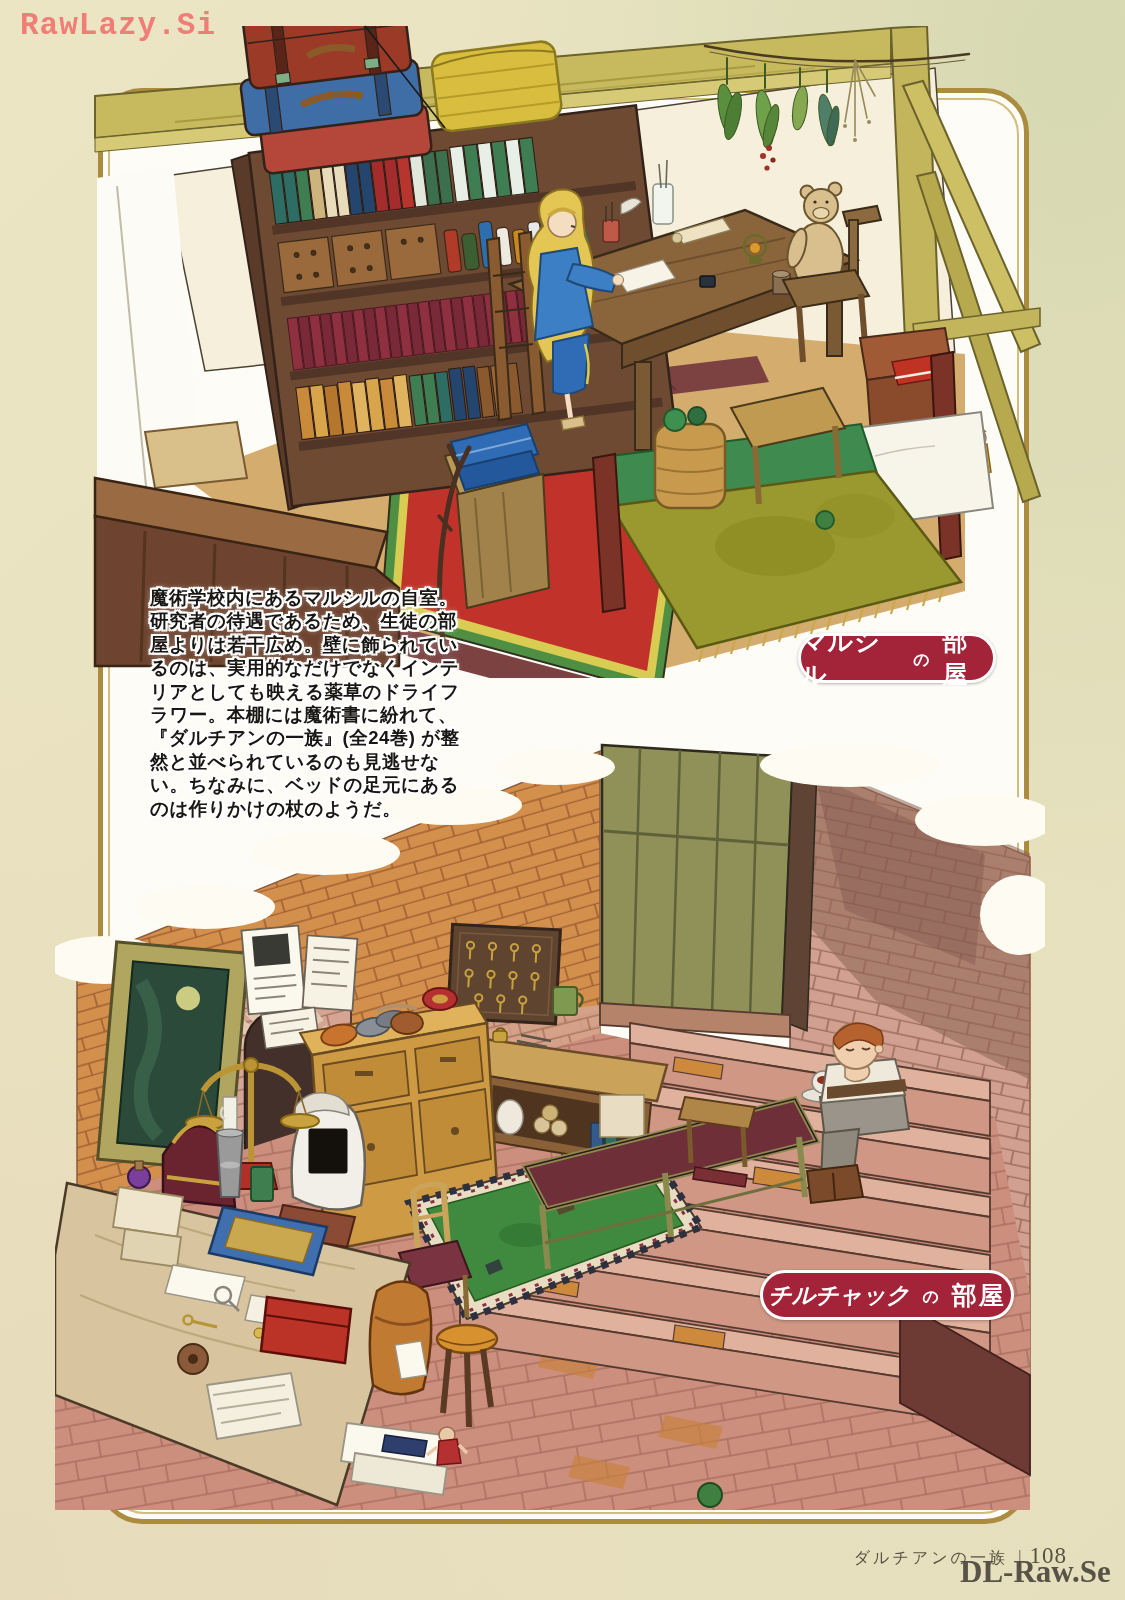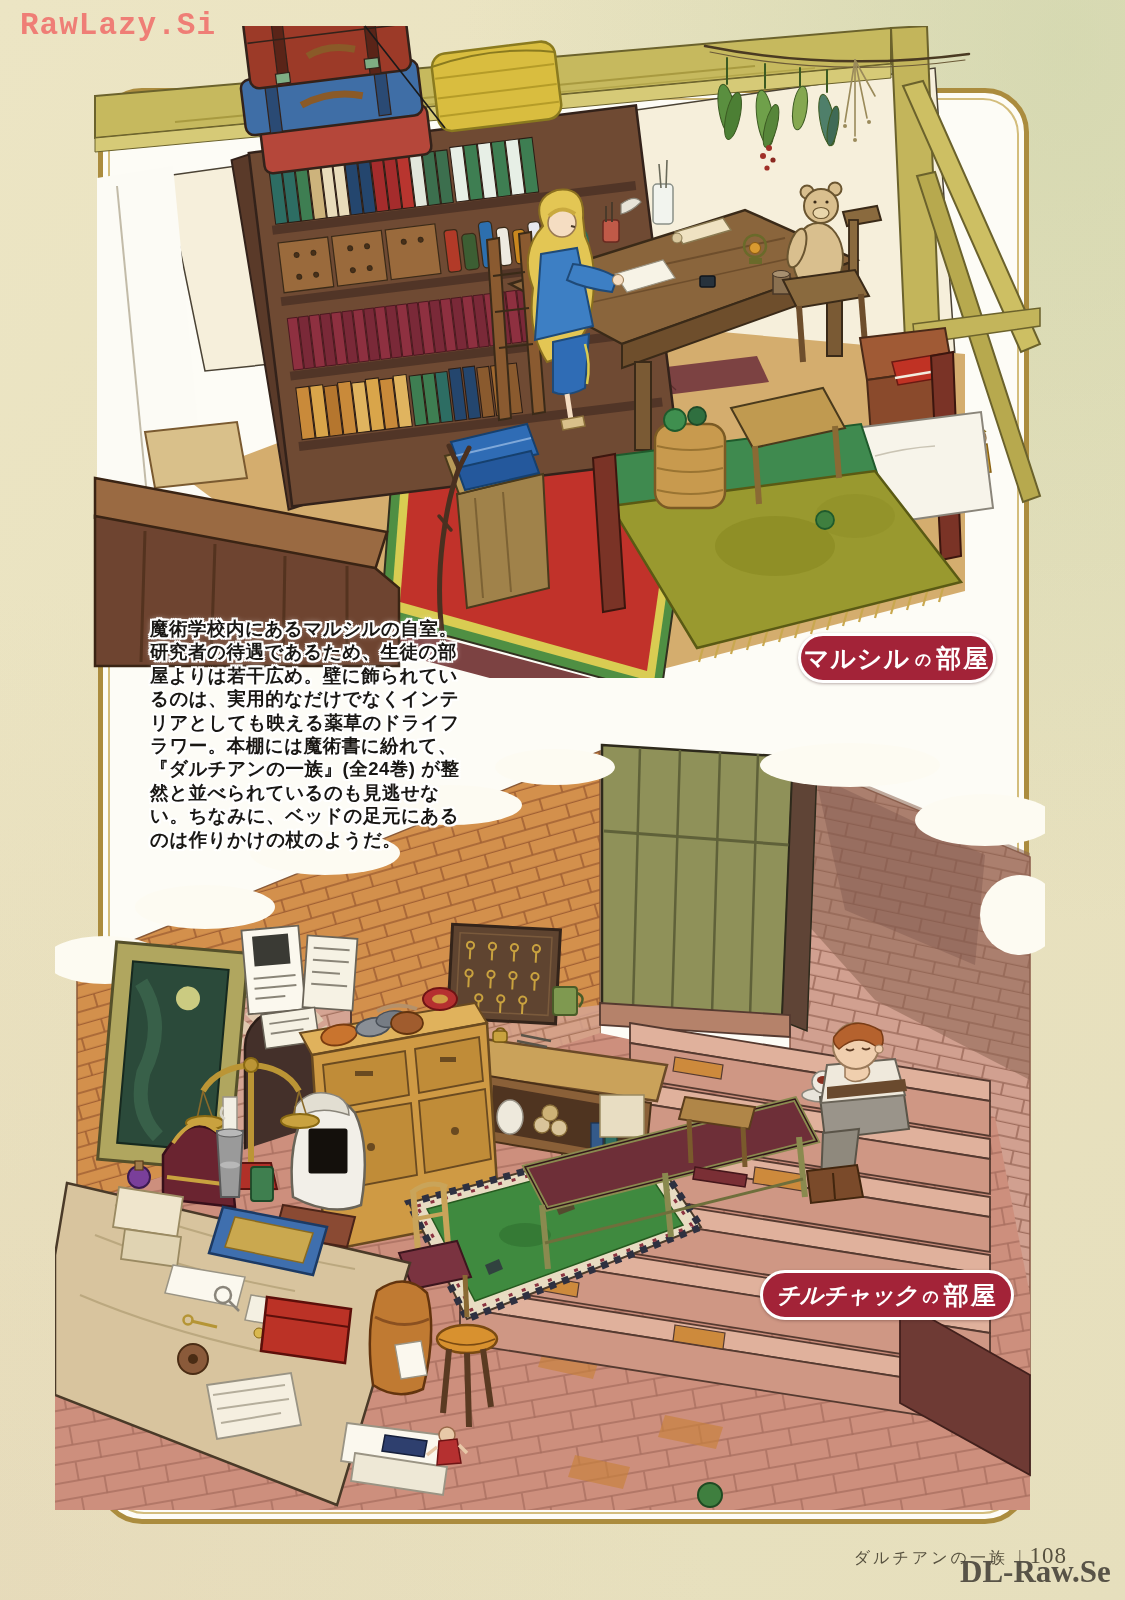--- a/index.html
+++ b/index.html
@@ -14,25 +14,25 @@
     border:5px solid #ab8c3e;border-radius:44px;background:#fdfcf6;box-sizing:border-box;}
   .frame::before{content:"";position:absolute;inset:5px;border:2px solid #d3bd7c;border-radius:36px;}
   svg{position:absolute;display:block;}
   .ill-top{left:55px;top:26px;width:990px;height:652px;}
   .ill-bottom{left:55px;top:735px;width:990px;height:775px;}
   .leader{left:355px;top:18px;width:100px;height:120px;}
   
   .caption{position:absolute;color:#191714;font-size:18.5px;line-height:23.4px;font-weight:700;
     letter-spacing:.5px;white-space:pre-line;z-index:6;
     text-shadow:-2px -2px 0 #fff,2px -2px 0 #fff,-2px 2px 0 #fff,2px 2px 0 #fff,
-      -2px 0 0 #fff,2px 0 0 #fff,0 -2px 0 #fff,0 2px 0 #fff,0 0 6px #fff;margin-top:31px;}
+      -2px 0 0 #fff,2px 0 0 #fff,0 -2px 0 #fff,0 2px 0 #fff,0 0 6px #fff;}
   .cap1{left:150px;top:586px;width:330px;}
   .cap2{left:588px;top:1318px;width:475px;line-height:23.9px;}
   
-  .badge{position:absolute;display:flex;align-items:center;justify-content:center;gap:4px;
+  .badge{position:absolute;display:flex;align-items:center;justify-content:center;gap:12px;
     background:#a32338;border:3px solid #fff;border-radius:999px;color:#fff;z-index:7;
     box-shadow:0 1px 3px rgba(60,30,30,.35);font-weight:900;}
   .badge .nm{font-size:25px;letter-spacing:1px;}
   .badge .pt{font-size:16px;margin:4px 1px 0 1px;}
   .badge .rm{font-size:25px;letter-spacing:2px;}
   .badge1{left:798px;top:633px;width:192px;height:44px;}
   .badge2{left:760px;top:1270px;width:248px;height:44px;}
   .badge2 .nm{font-size:23px;letter-spacing:0;font-style:italic;}
   
   .wm-top{position:absolute;left:20px;top:8px;z-index:8;color:#ef7e76;

